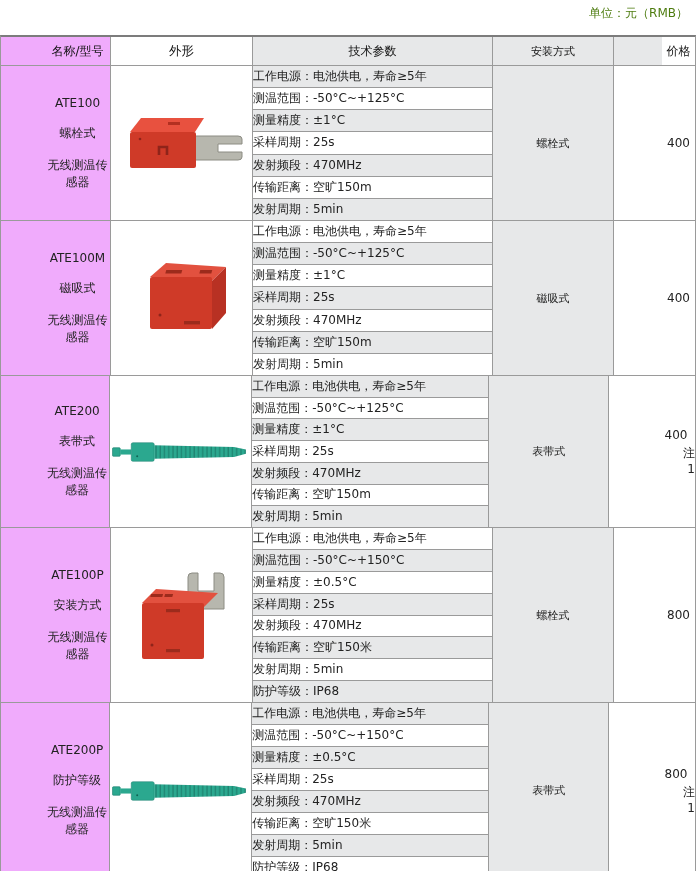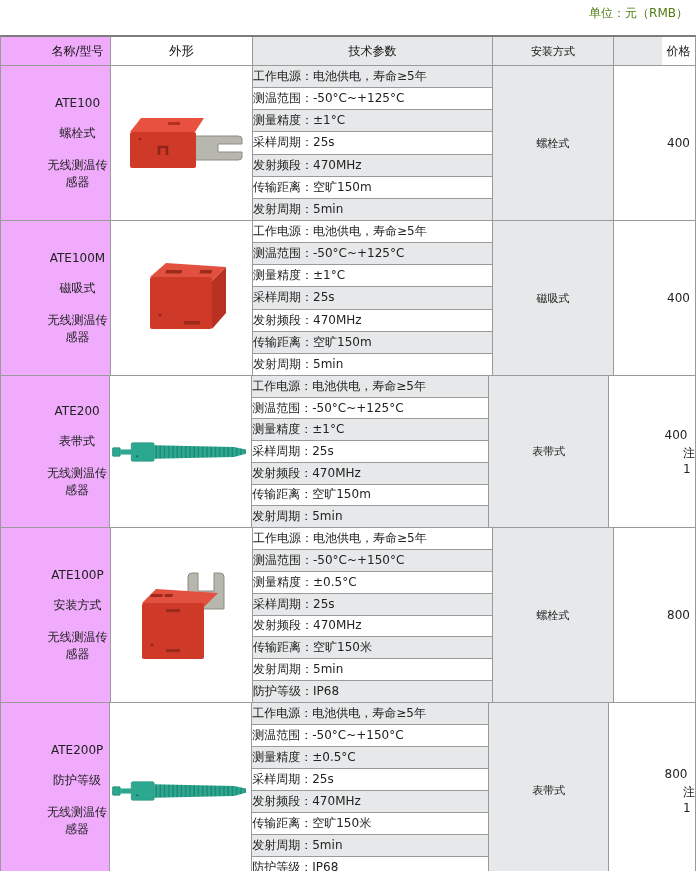--- a/index.html
+++ b/index.html
@@ -21,21 +21,21 @@
   div.c-name { background:#f0abfc; display:flex; flex-direction:column; align-items:center;
                justify-content:center; gap:15px; font-size:12px; text-align:center;padding-left:44px; }
   div.c-photo { display:flex; align-items:center; justify-content:center; background:#fff; }
   div.c-params { display:flex; flex-direction:column; font-size:12px; }
   div.c-install { background:#e7e8e9; display:flex; align-items:center; justify-content:center; font-size:11px; }
   div.c-price { background:#fff; display:flex; flex-direction:column; align-items:center;
                 justify-content:center; font-size:12px; }
   .p { flex:1; display:flex; align-items:center; border-bottom:1px solid #9a9a9a; background:#fff; }
   .p:last-child { border-bottom:none; }
   .p.g { background:#e7e8e9; }
-  .note { margin-left:26px; margin-top:3px; }
+  .note { margin-left:26px; margin-top:3px;text-align:right; }
   .note:empty { display:none; }
 </style>
 </head>
 <body>
 
 <div class="page">
   <div class="unit-label">单位：元（RMB）</div>
 
   <div class="spec-table">
 

